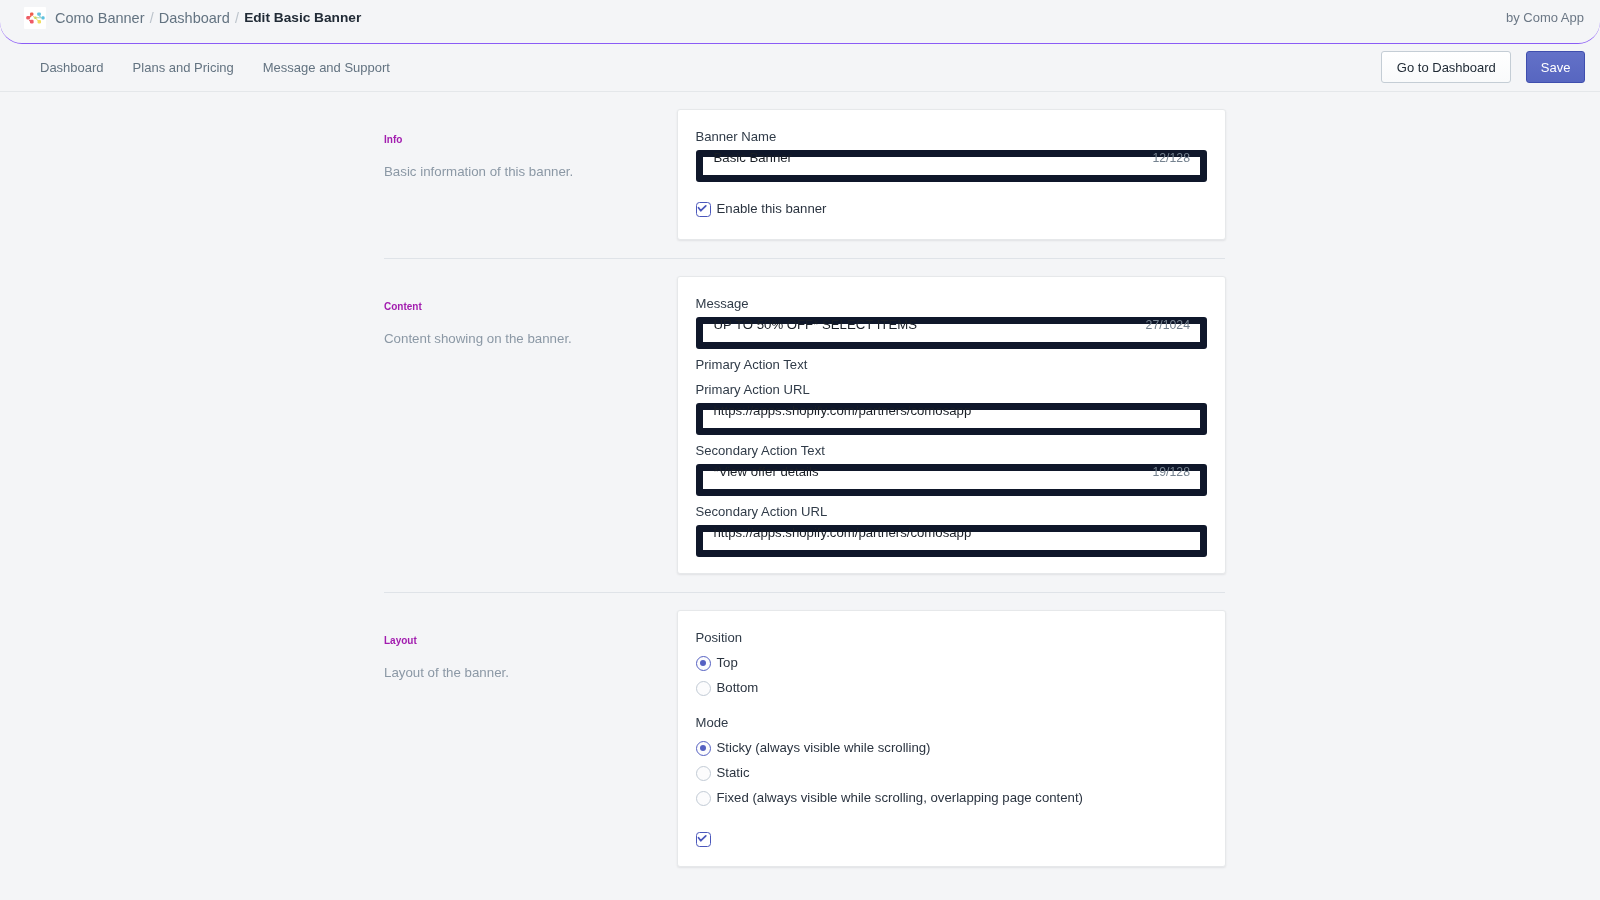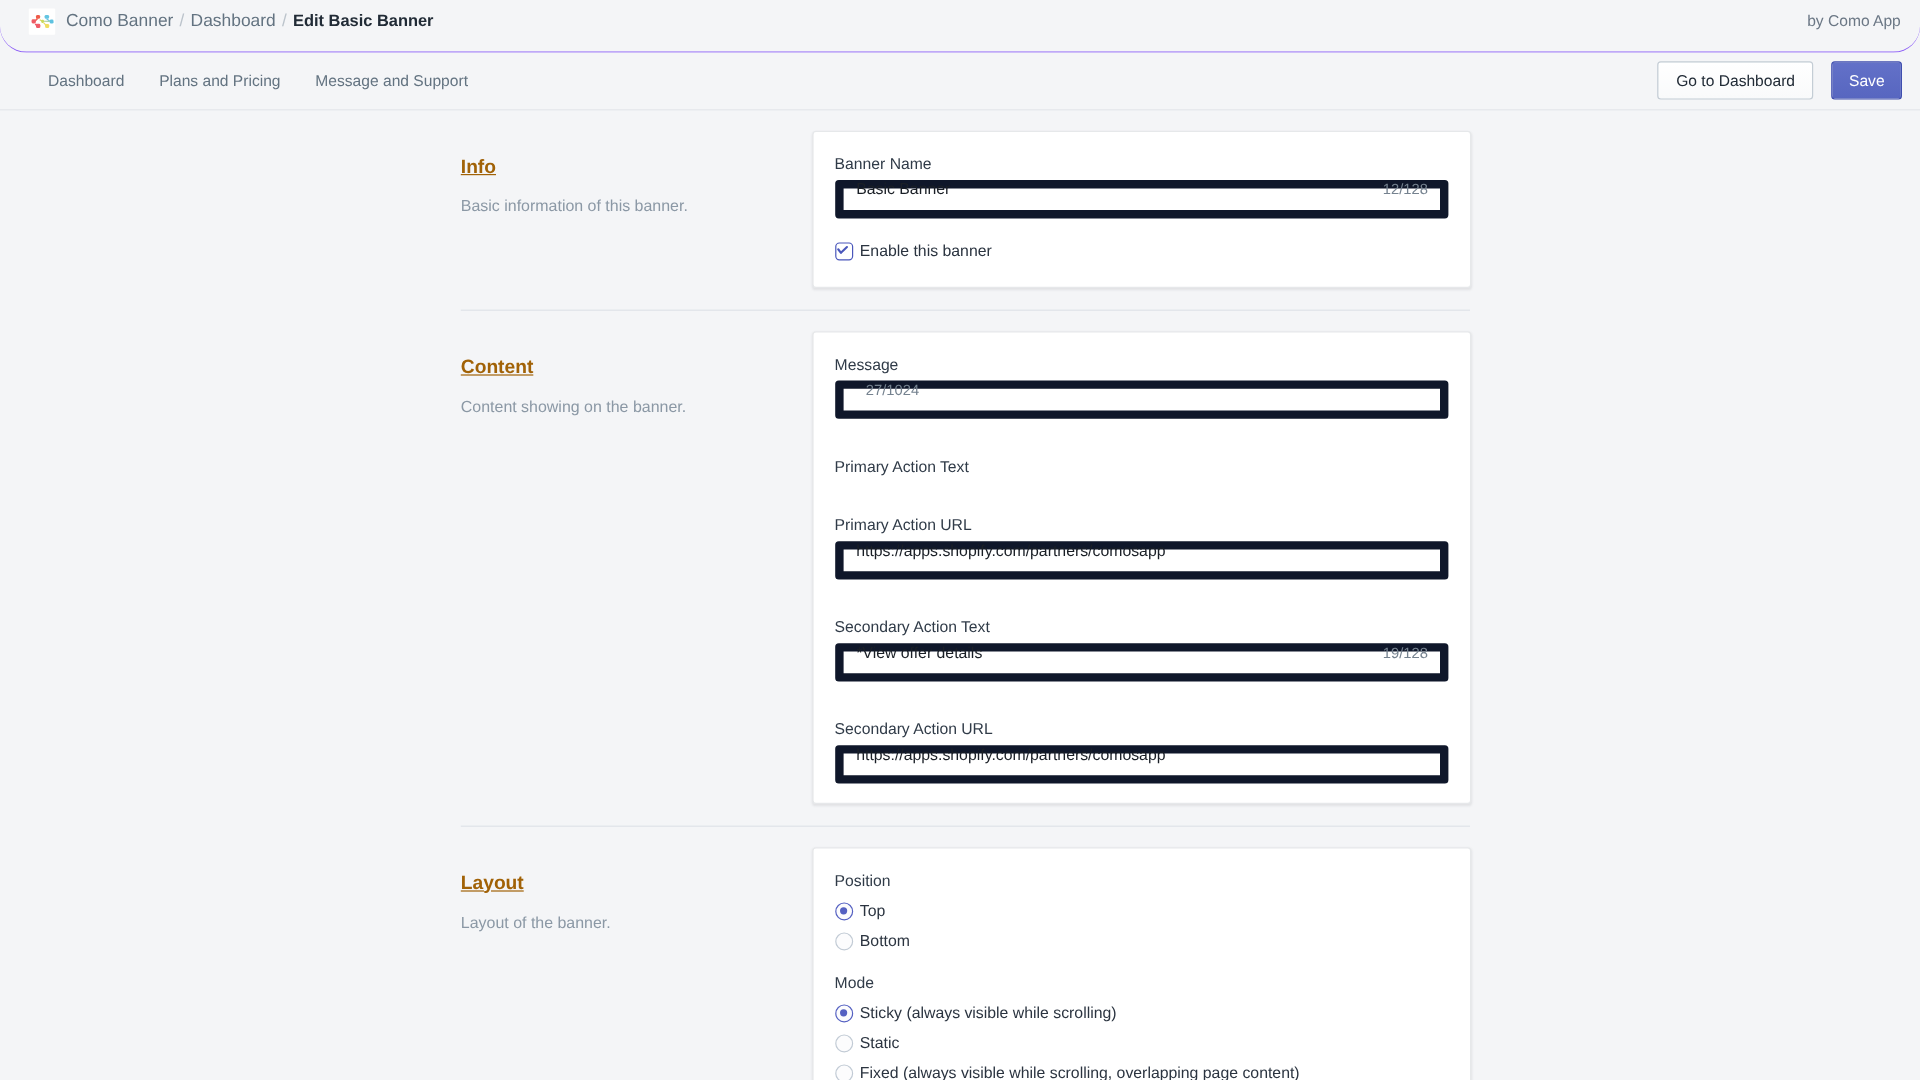--- a/index.html
+++ b/index.html
@@ -30,39 +30,39 @@
   display:inline-flex;align-items:center;justify-content:center;cursor:pointer;white-space:nowrap;}
 .btn-secondary{background:linear-gradient(180deg,#ffffff,#f9fafb);border:1px solid #c4cdd5;
   color:#212b36;padding:0 14.5px;}
 .btn-primary{background:linear-gradient(180deg,#6371c8,#5766c0);border:1px solid #3f4eae;
   color:#ffffff;padding:0 13.5px;}
 
 
 .page{padding-top:17px;}
 .section{display:flex;padding-left:384px;}
 .sec-left{width:293px;flex:0 0 293px;padding-top:21.5px;}
-.sec-title{font-size:16px;font-weight:700;color:#a16207;line-height:18px;text-decoration:underline;}
+.sec-title{font-size:10px;font-weight:700;color:#a21caf;line-height:18px;}
 .sec-desc{font-size:13.3px;color:#8b98a5;line-height:18px;margin-top:14px;}
 .sec-right{width:549px;flex:0 0 549px;}
 .card{background:#ffffff;border:1px solid #e6e8ea;border-radius:3px;
   box-shadow:0 1px 2px 0 rgba(63,63,68,0.10);padding:18px 18px 18px 17.5px;}
 .divider{height:1px;background:#dfe3e8;margin-left:384px;width:841px;}
 .gap-a{height:18px;}
 .card.content-card{padding-bottom:16px;}
 .card.info-card{padding-bottom:21px;}
 .gap-b{height:17px;}
 
 
 .field{position:relative;}
 .flabel{font-size:13.1px;color:#303b48;line-height:18px;display:block;}
 .fbox{margin-top:4px;height:32px;border:7px solid #0f172a;border-radius:3px;background:#fff;
   display:flex;align-items:center;padding:0 10px 16px 11px;position:relative;}
 .fval{font-size:13.2px;color:#1a1f26;line-height:18px;flex:1 1 auto;overflow:hidden;white-space:nowrap;}
 .fcount{font-size:12.3px;color:#75828f;line-height:18px;flex:0 0 auto;margin-left:8px;}
-.field + .field{margin-top:31px;}
+.field + .field{margin-top:7px;}
 
 
 .cbrow{display:flex;align-items:center;margin-top:18px;height:18px;}
 .checkbox{width:15px;height:15px;border:1.9px solid #4a57bb;border-radius:3.5px;background:#fff;
   flex:0 0 auto;position:relative;display:block;}
 .checkbox svg{position:absolute;left:0px;top:0px;}
 .cblabel{font-size:13.2px;color:#2b3440;line-height:18px;margin-left:6px;}
 .grouplabel{font-size:13.1px;color:#303b48;line-height:18px;}
 .radiorow{display:flex;align-items:center;margin-top:7px;height:18px;}
 .radio{width:15px;height:15px;border-radius:50%;border:1.2px solid #c2cbd5;background:#fcfcfd;
@@ -154,20 +154,21 @@
   <div class="section">
     <div class="sec-left">
       <div class="sec-title">Content</div>
       <div class="sec-desc">Content showing on the banner.</div>
     </div>
     <div class="sec-right">
       <div class="card content-card">
         <div class="field">
           <span class="flabel">Message</span>
           <div class="fbox">
+            <span class="fval">UP TO 50% OFF* SELECT ITEMS</span>
             <span class="fcount">27/1024</span>
           </div>
         </div>
         <div class="field">
           <span class="flabel">Primary Action Text</span>
         </div>
         <div class="field">
           <span class="flabel">Primary Action URL</span>
           <div class="fbox">
             <span class="fval">https://apps.shopify.com/partners/comosapp</span>

